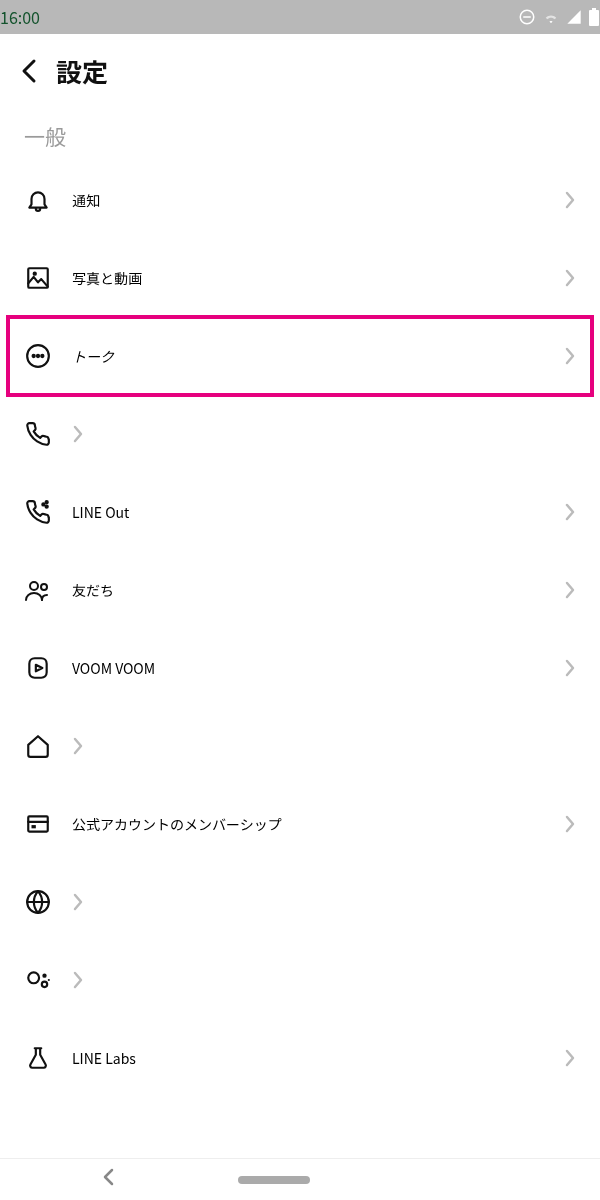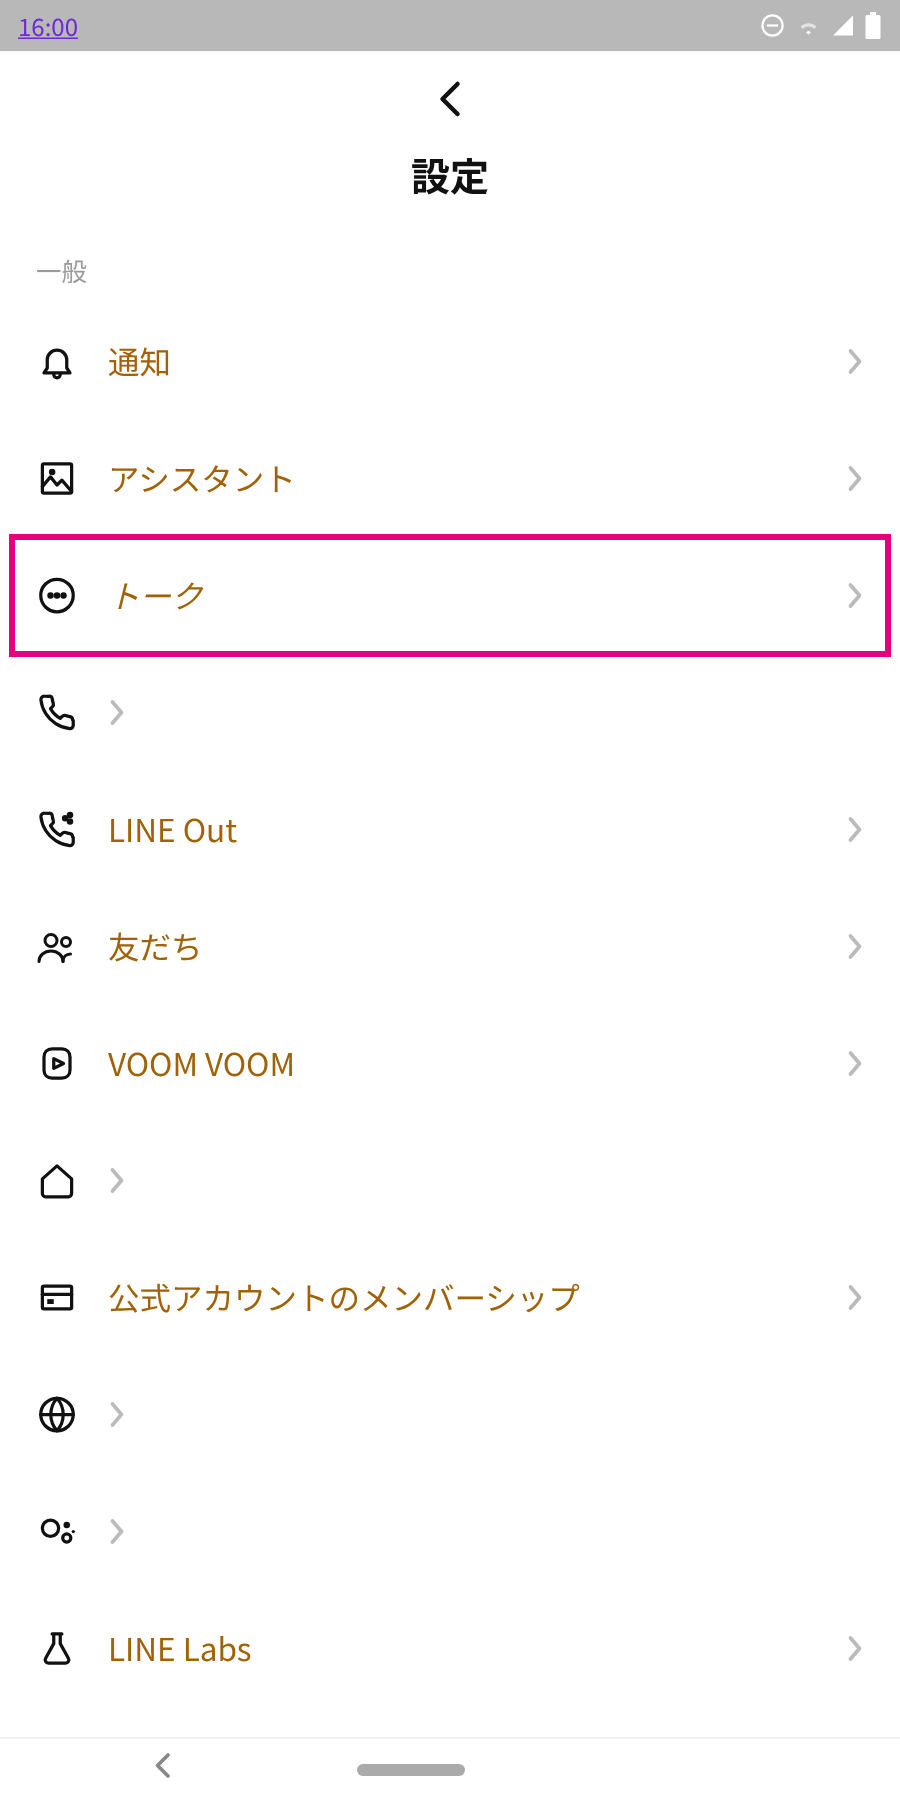--- a/index.html
+++ b/index.html
@@ -10,67 +10,65 @@
       background: #fff;
       position: relative;
       overflow: hidden;
     }
     .status-bar {
       height: 34px;
       background: #b8b8b8;
       display: flex;
       align-items: center;
       justify-content: space-between;
-      padding: 0 12px;
-      color: #6d28d9;
+      padding: 0 0;
+      color: #14532d;
       font-size: 16px;
-      text-decoration: underline;
     }
     .status-right {
       display: flex;
       align-items: center;
       gap: 6px;
     }
     .status-icon { display: inline-flex; }
     .header {
       display: flex;
       align-items: center;
       padding: 18px 20px 24px;
       gap: 18px;
-      flex-direction: column;
     }
     .back-arrow { display: inline-flex; }
     .header-title {
       font-size: 26px;
       font-weight: 700;
       color: #111;
     }
     .section-label {
-      font-size: 17px;
+      font-size: 21px;
       color: #9a9a9a;
       padding: 8px 24px 10px;
     }
     .list-item {
       display: flex;
       align-items: center;
       padding: 0 24px;
       height: 78px;
       position: relative;
     }
     .list-item .item-icon {
       width: 28px;
       height: 28px;
       display: inline-flex;
       align-items: center;
       justify-content: center;
       margin-right: 20px;
     }
     .list-item .item-label {
-      font-size: 21px;
-      color: #a16207;
+      font-size: 14px;
+      color: #000000;
       flex: 1;
     }
     .list-item .chevron {
       display: inline-flex;
     }
     .highlight {
       position: absolute;
       border: 4px solid #e6007e;
       top: -2px;
       bottom: -2px;
@@ -159,21 +157,21 @@
 </div>
 
 <div class="list-item">
   <span class="item-icon">
     <svg width="26" height="26" viewBox="0 0 24 24" fill="none" stroke="#111" stroke-width="2" stroke-linecap="round" stroke-linejoin="round">
         <rect x="3" y="3" width="18" height="18" rx="1"></rect>
         <path d="M3 17l5-6 4 5 3-3 6 7"></path>
         <circle cx="9" cy="8" r="1" fill="#111"></circle>
       </svg>
   </span>
-  <span class="item-label">アシスタント</span>
+  <span class="item-label">写真と動画</span>
   <span class="chevron">
     <svg width="12" height="20" viewBox="0 0 12 20" fill="none" stroke="#bbb" stroke-width="2.5" stroke-linecap="round" stroke-linejoin="round">
         <polyline points="3,3 9,10 3,17"></polyline>
       </svg>
   </span>
 </div>
 
 <div class="list-item" style="position:relative;font-style:italic;">
   <div class="highlight"></div>
   <span class="item-icon">

